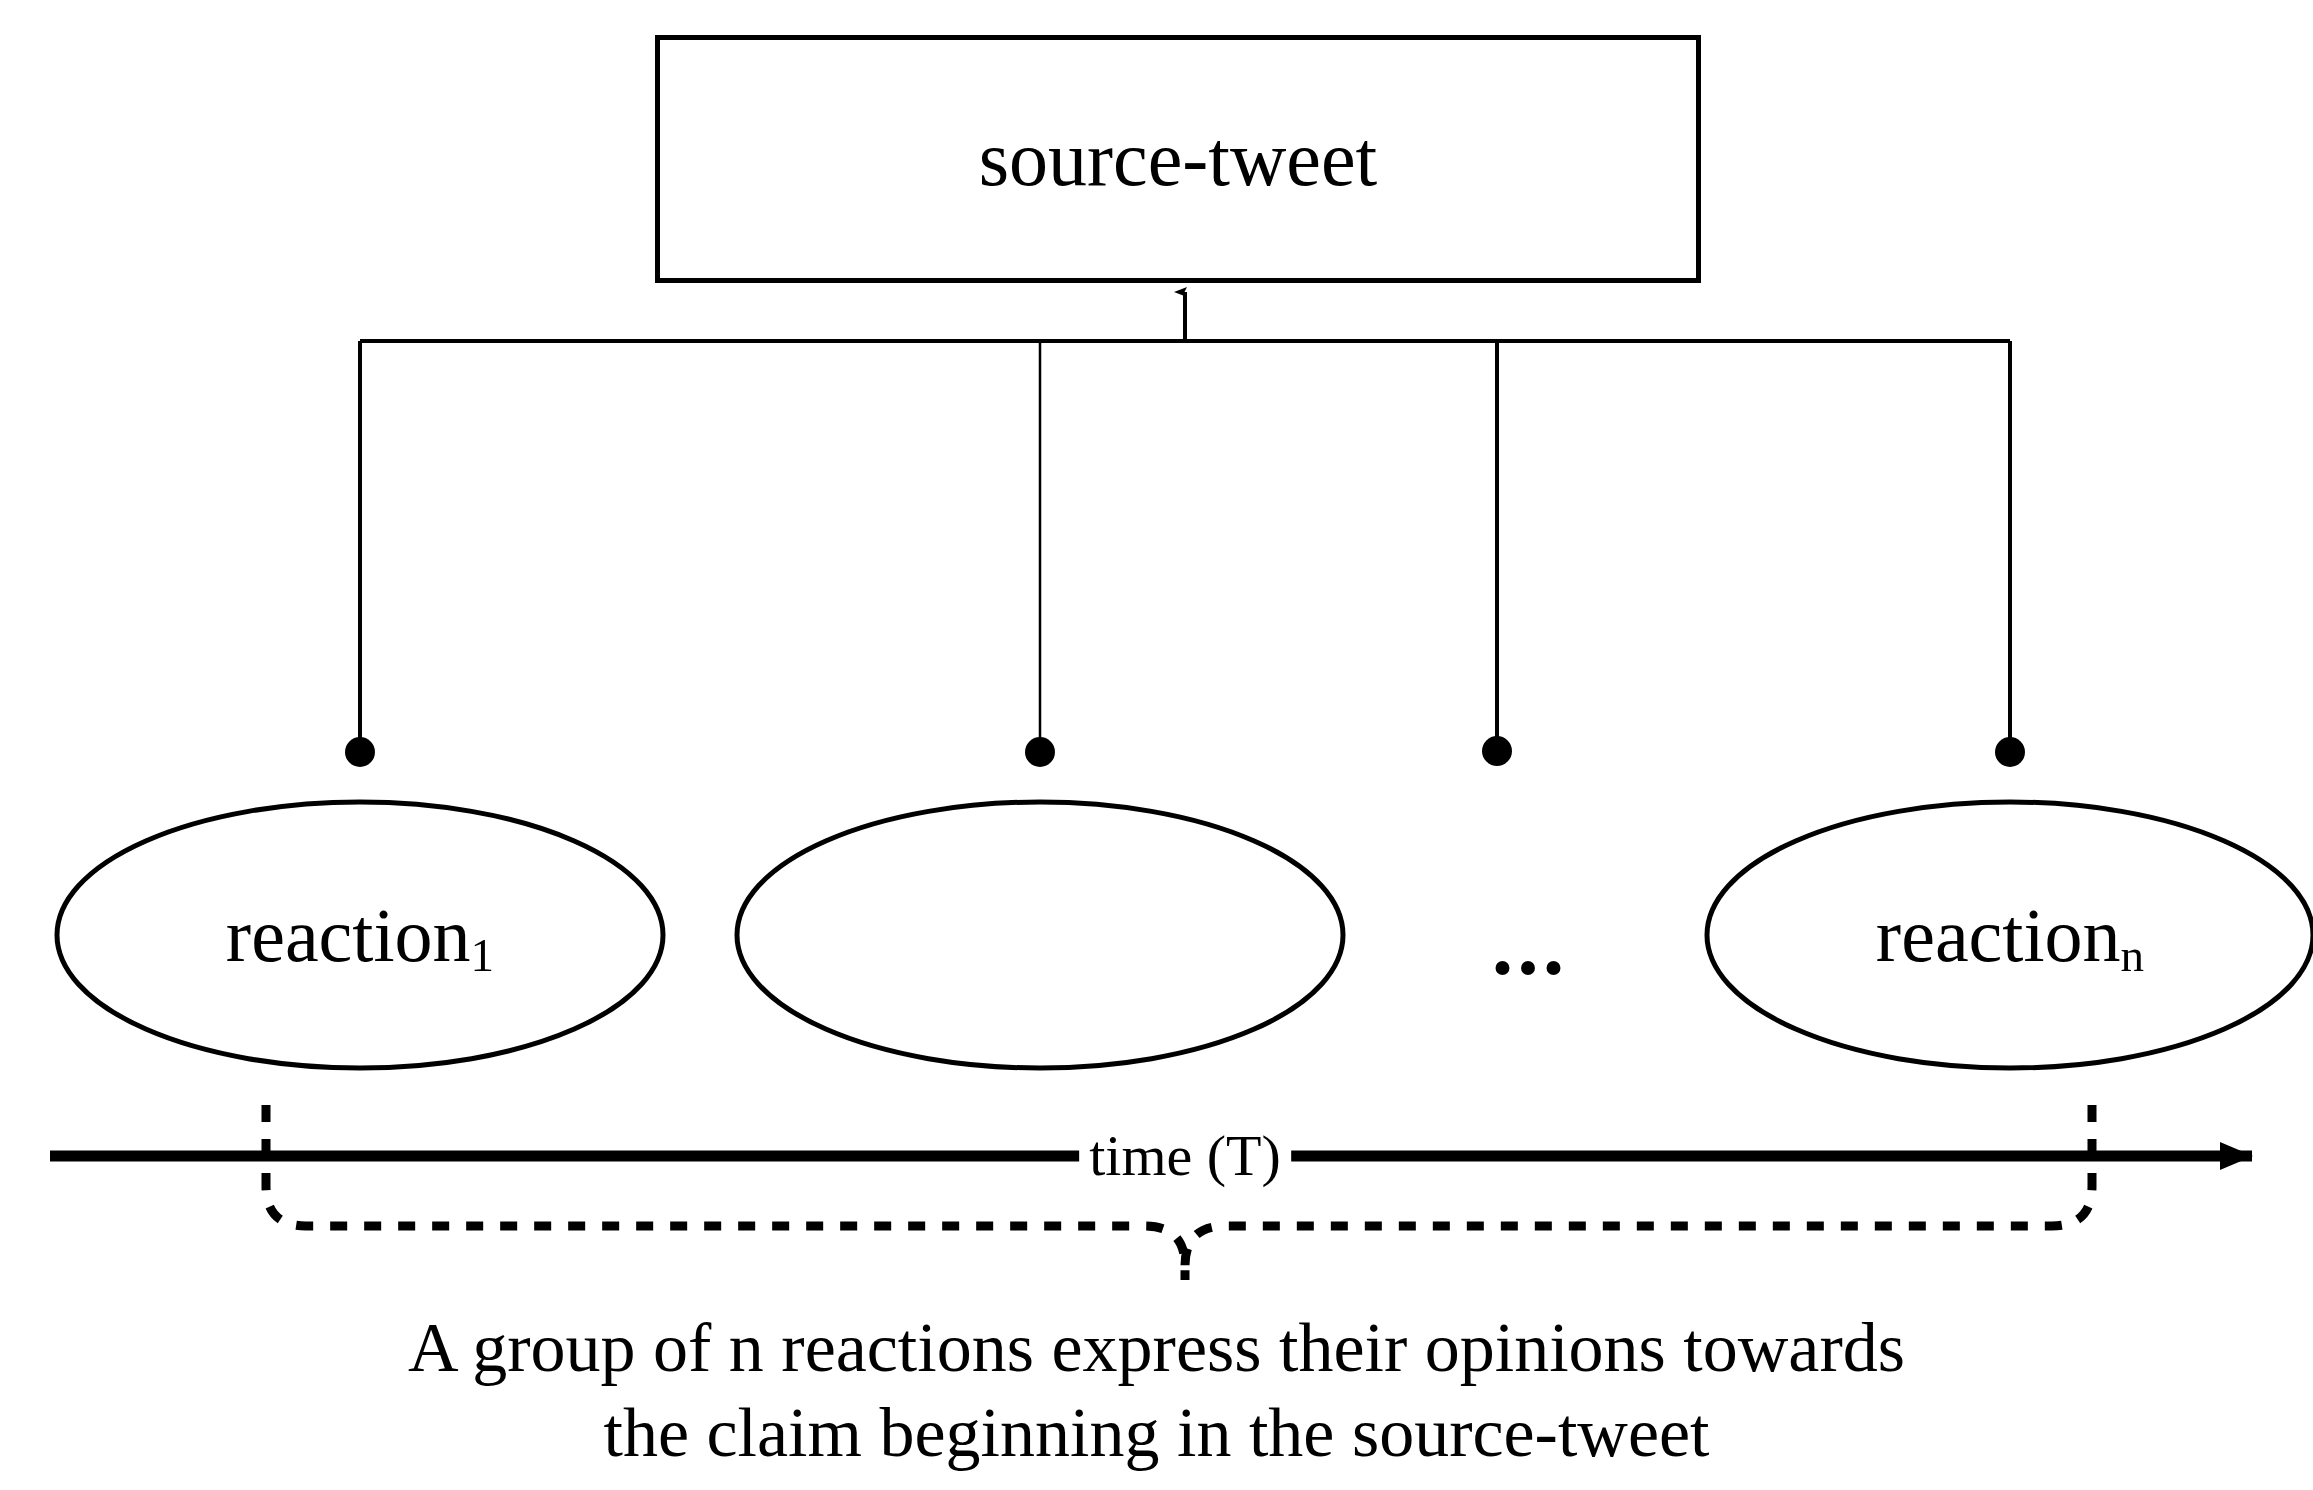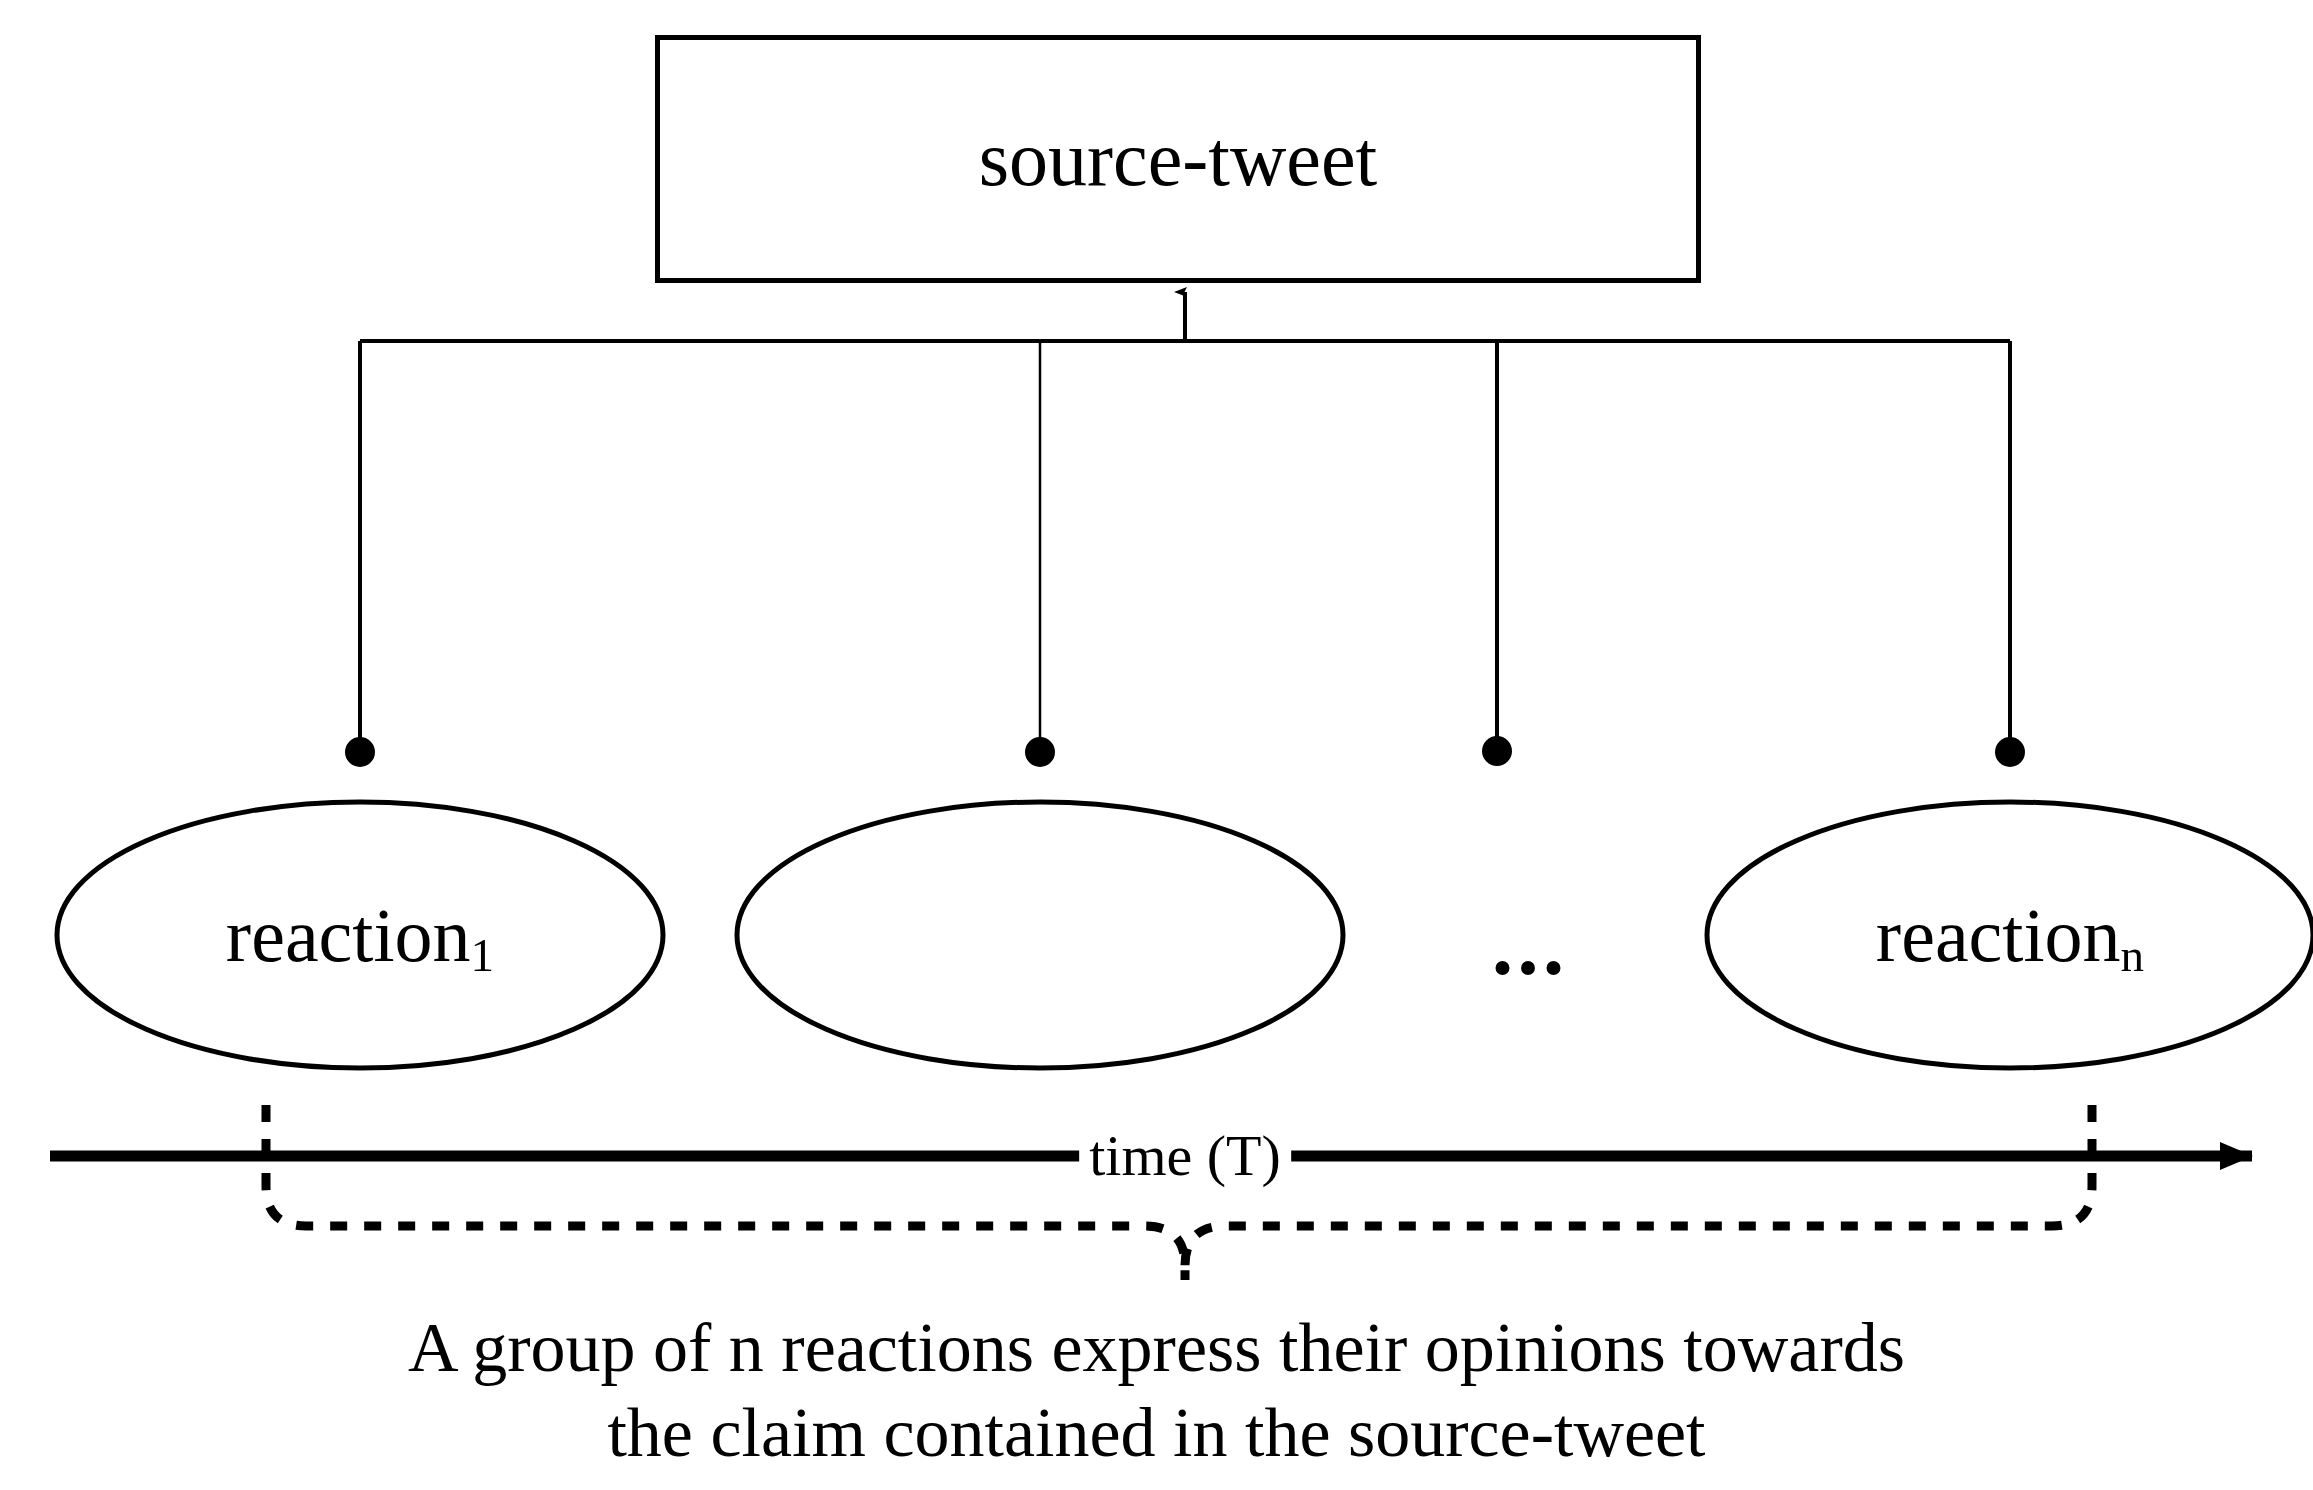--- a/index.html
+++ b/index.html
@@ -150,16 +150,16 @@
   <div class="ellipsis-label" style="left:1530px; top:945px;">...</div>
 
   <div class="node-label" style="left:2010px; top:935px;">
     <span>reaction</span><sub>n</sub>
   </div>
 
   <div class="time-label" style="left:1185px; top:1156px;">time (T)</div>
 
   <div class="caption">
     <span class="caption-line">A group of n reactions express their opinions towards</span>
-    <span class="caption-line">the claim contained in the source-tweet</span>
+    <span class="caption-line">the claim beginning in the source-tweet</span>
   </div>
 
 </div>
 
 </body></html>

